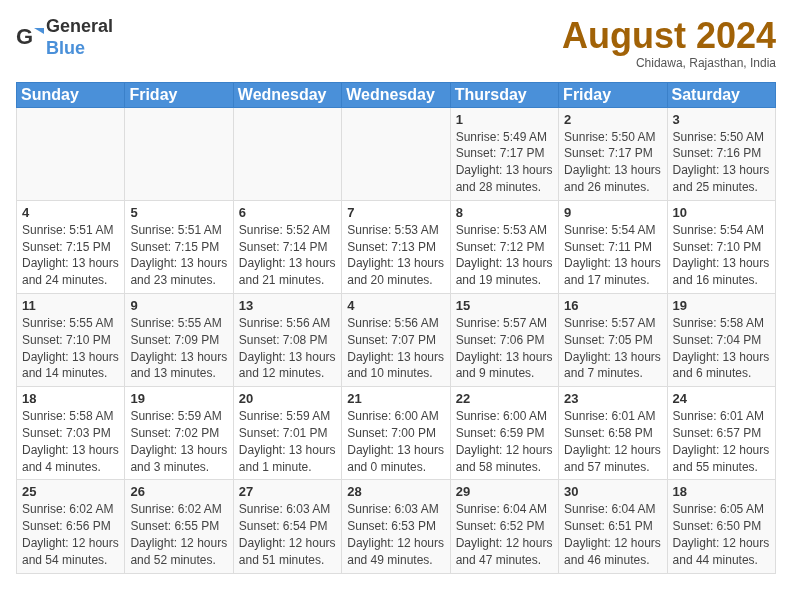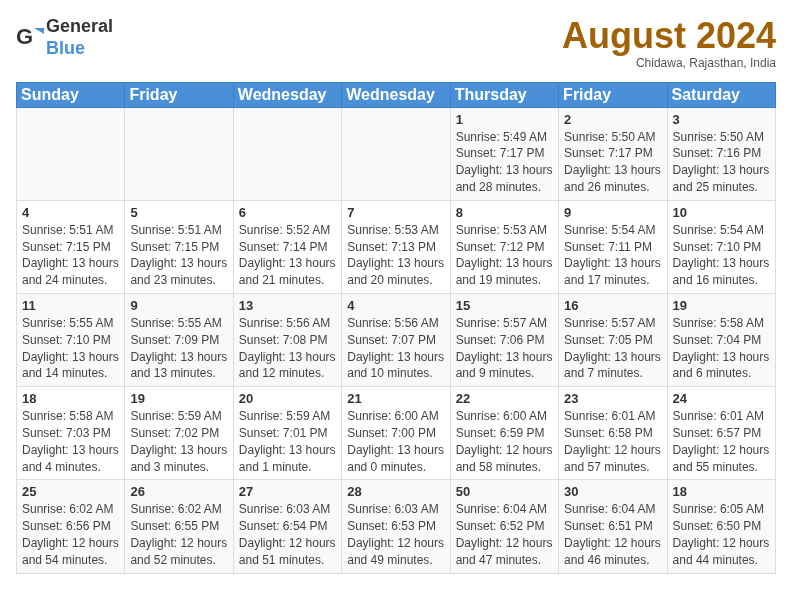--- a/index.html
+++ b/index.html
@@ -330,21 +330,21 @@
 and 51 minutes.</div>
         </td>
         <td>
           <span class="day-number">28</span>
           <div class="day-info" style="white-space: pre-line;">Sunrise: 6:03 AM
 Sunset: 6:53 PM
 Daylight: 12 hours
 and 49 minutes.</div>
         </td>
         <td>
-          <span class="day-number">50</span>
+          <span class="day-number">29</span>
           <div class="day-info" style="white-space: pre-line;">Sunrise: 6:04 AM
 Sunset: 6:52 PM
 Daylight: 12 hours
 and 47 minutes.</div>
         </td>
         <td>
           <span class="day-number">30</span>
           <div class="day-info" style="white-space: pre-line;">Sunrise: 6:04 AM
 Sunset: 6:51 PM
 Daylight: 12 hours

